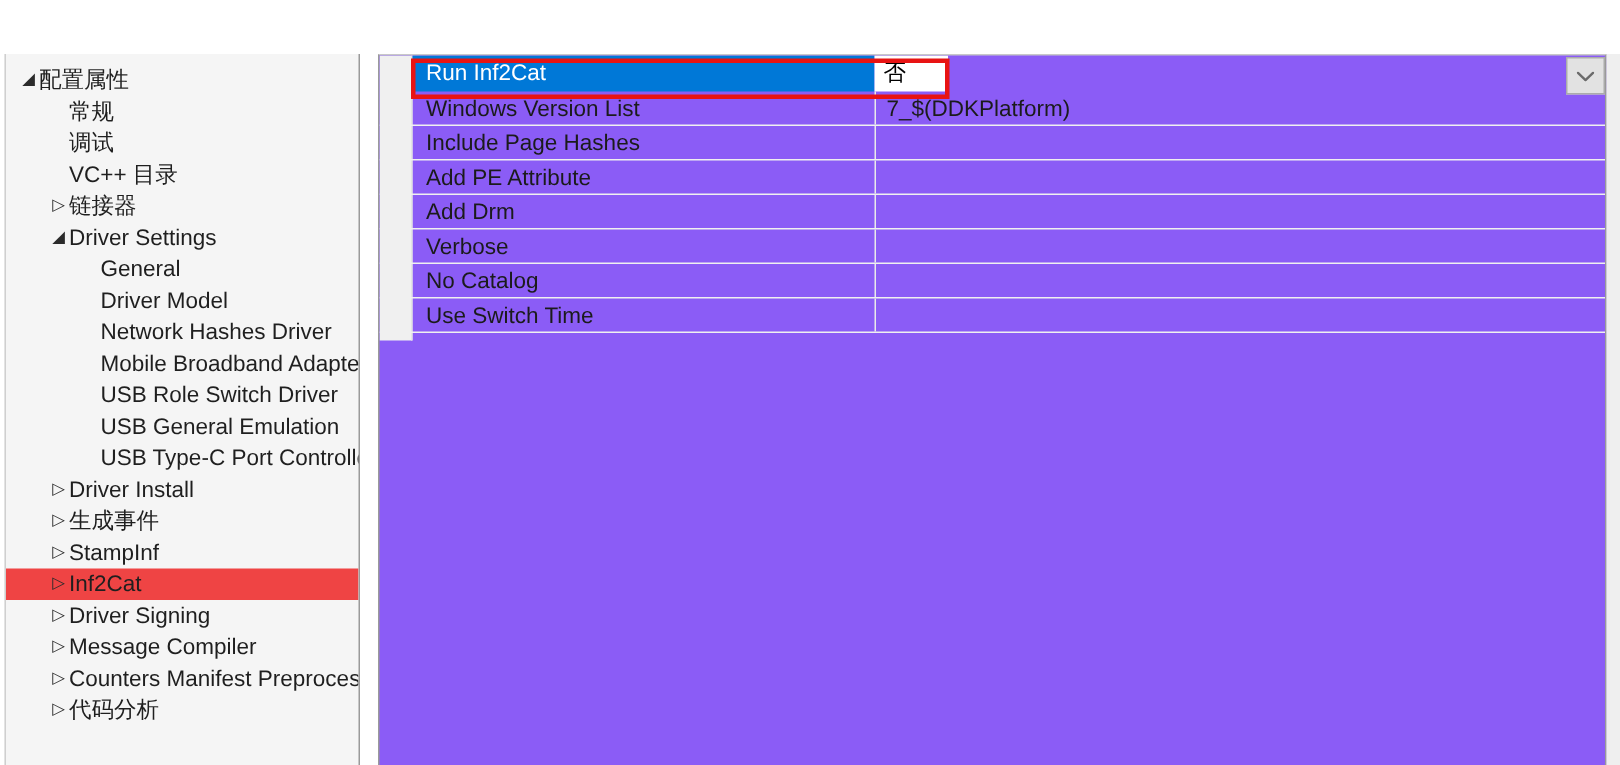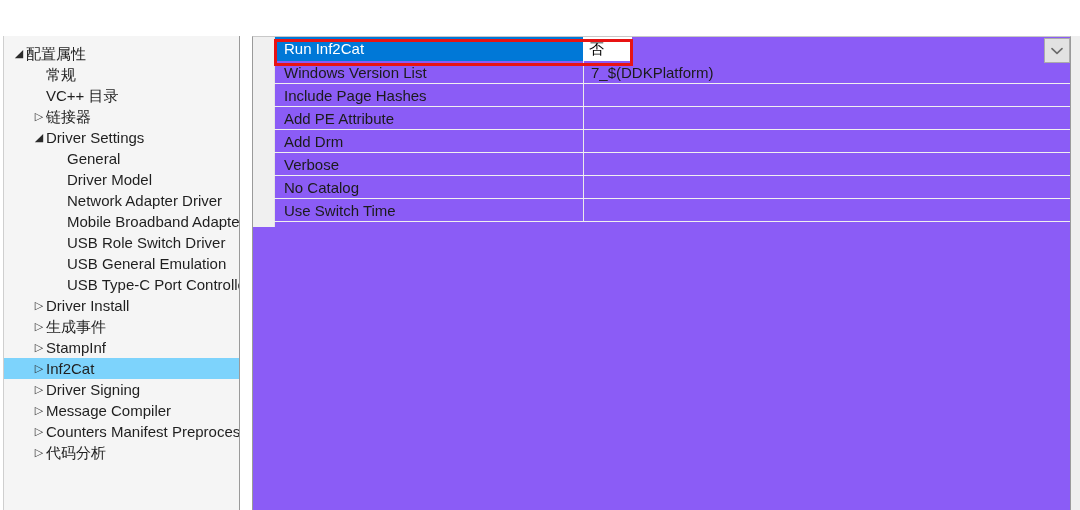--- a/index.html
+++ b/index.html
@@ -47,21 +47,21 @@
     position: relative;
     height: 21px;
     line-height: 21px;
     white-space: nowrap;
     font-size: 15px;
     color: #1f1f1f;
     overflow: hidden;
   }
 
   .tree-item.selected {
-    background: #7dd3fc;
+    background: #ef4444;
   }
 
   .tree-exp {
     display: inline-block;
     width: 14px;
     text-align: center;
     font-size: 11px;
     color: #2b2b2b;
     vertical-align: top;
     line-height: 21px;
@@ -258,26 +258,27 @@
 <body>
 
 <div id="app">
 
   <div id="outer-left"></div>
 
   <div id="tree-panel">
     <div id="tree-list">
         <div class="tree-item lvl0"><span class="tree-exp">◢</span><span class="tree-label">配置属性</span></div>
         <div class="tree-item lvl1"><span class="tree-exp none"></span><span class="tree-label">常规</span></div>
+        <div class="tree-item lvl1"><span class="tree-exp none"></span><span class="tree-label">调试</span></div>
         <div class="tree-item lvl1"><span class="tree-exp none"></span><span class="tree-label">VC++ 目录</span></div>
         <div class="tree-item lvl1"><span class="tree-exp">▷</span><span class="tree-label">链接器</span></div>
         <div class="tree-item lvl1"><span class="tree-exp">◢</span><span class="tree-label">Driver Settings</span></div>
         <div class="tree-item lvl2"><span class="tree-exp none"></span><span class="tree-label">General</span></div>
         <div class="tree-item lvl2"><span class="tree-exp none"></span><span class="tree-label">Driver Model</span></div>
-        <div class="tree-item lvl2"><span class="tree-exp none"></span><span class="tree-label">Network Adapter Driver</span></div>
+        <div class="tree-item lvl2"><span class="tree-exp none"></span><span class="tree-label">Network Hashes Driver</span></div>
         <div class="tree-item lvl2"><span class="tree-exp none"></span><span class="tree-label">Mobile Broadband Adapter</span></div>
         <div class="tree-item lvl2"><span class="tree-exp none"></span><span class="tree-label">USB Role Switch Driver</span></div>
         <div class="tree-item lvl2"><span class="tree-exp none"></span><span class="tree-label">USB General Emulation</span></div>
         <div class="tree-item lvl2"><span class="tree-exp none"></span><span class="tree-label">USB Type-C Port Controller</span></div>
         <div class="tree-item lvl1"><span class="tree-exp">▷</span><span class="tree-label">Driver Install</span></div>
         <div class="tree-item lvl1"><span class="tree-exp">▷</span><span class="tree-label">生成事件</span></div>
         <div class="tree-item lvl1"><span class="tree-exp">▷</span><span class="tree-label">StampInf</span></div>
         <div class="tree-item lvl1 selected"><span class="tree-exp">▷</span><span class="tree-label">Inf2Cat</span></div>
         <div class="tree-item lvl1"><span class="tree-exp">▷</span><span class="tree-label">Driver Signing</span></div>
         <div class="tree-item lvl1"><span class="tree-exp">▷</span><span class="tree-label">Message Compiler</span></div>

